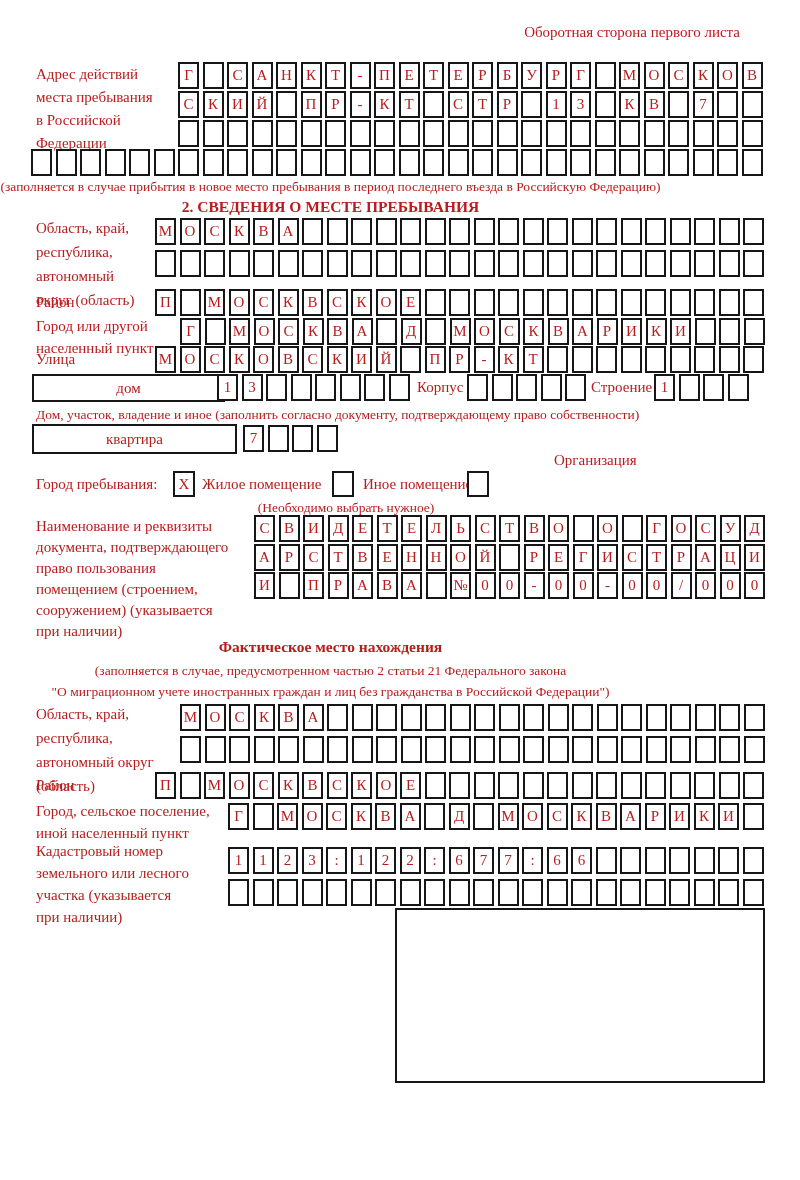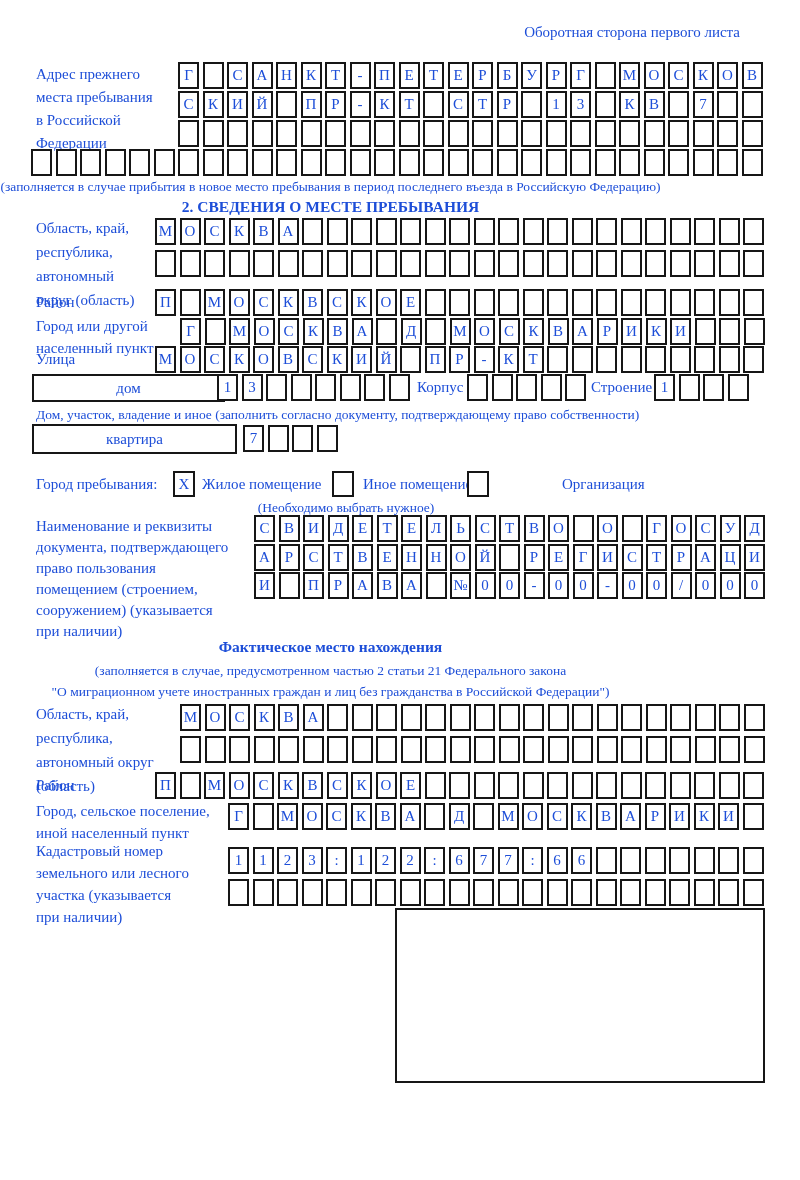--- a/index.html
+++ b/index.html
@@ -1,16 +1,16 @@
 <!DOCTYPE html>
 <html><head>
 <meta charset="utf-8">
 <style>
   html,body{margin:0;padding:0;background:#ffffff;}
-  #page{position:relative;width:800px;height:1180px;background:#fff;color:#1d4ed8;
+  #page{position:relative;width:800px;height:1180px;background:#fff;color:#b91c1c;
         font-family:"Liberation Serif", serif;overflow:hidden;}
   .label{position:absolute;font-size:15px;line-height:23px;white-space:pre-line;}
   .lh24{line-height:24px;}
   .lh21{line-height:21px;}
   .lh22{line-height:22px;}
   .note{position:absolute;font-size:13.5px;line-height:19px;white-space:pre-line;}
   .center{left:0;width:661px;text-align:center;}
   .bold{font-weight:bold;}
   .title{position:absolute;font-size:15px;}
   .cellrow{position:absolute;display:flex;gap:3.5px;}
@@ -23,21 +23,21 @@
   .stamp{position:absolute;border:2px solid #161616;box-sizing:border-box;background:#fff;}
   .caption{position:absolute;font-size:14.5px;line-height:20px;text-align:center;white-space:pre-line;}
 </style>
 </head>
 <body>
 
 <div id="page">
 
   <div class="title" style="top:24px;left:0;width:740px;text-align:right;">Оборотная сторона первого листа</div>
 
-  <div class="label" style="left:36px;top:63px;">Адрес прежнего
+  <div class="label" style="left:36px;top:63px;">Адрес действий
 места пребывания
 в Российской
 Федерации</div>
   <div class="cellrow" style="left:178px;top:62px;">
       <span class="cell">Г</span>
       <span class="cell"></span>
       <span class="cell">С</span>
       <span class="cell">А</span>
       <span class="cell">Н</span>
       <span class="cell">К</span>
@@ -329,21 +329,21 @@
       <span class="cell"></span>
       <span class="cell"></span>
     </div>
 
   <div class="label" style="left:36px;top:473px;">Город пребывания:</div>
   <div class="checkbox" style="left:173px;top:471px;">X</div>
   <div class="label" style="left:202px;top:473px;">Жилое помещение</div>
   <div class="checkbox" style="left:332px;top:471px;"></div>
   <div class="label" style="left:363px;top:473px;">Иное помещение</div>
   <div class="checkbox" style="left:467px;top:471px;"></div>
-  <div class="label" style="left:554px;top:473px;margin-left:8px;">Организация</div>
+  <div class="label" style="left:554px;top:449px;">Организация</div>
   <div class="note" style="left:0;top:498px;width:692px;text-align:center;">(Необходимо выбрать нужное)</div>
 
   <div class="label lh21" style="left:36px;top:516px;">Наименование и реквизиты
 документа, подтверждающего
 право пользования
 помещением (строением,
 сооружением) (указывается
 при наличии)</div>
   <div class="cellrow" style="left:254px;top:515px;">
       <span class="cell">С</span>

